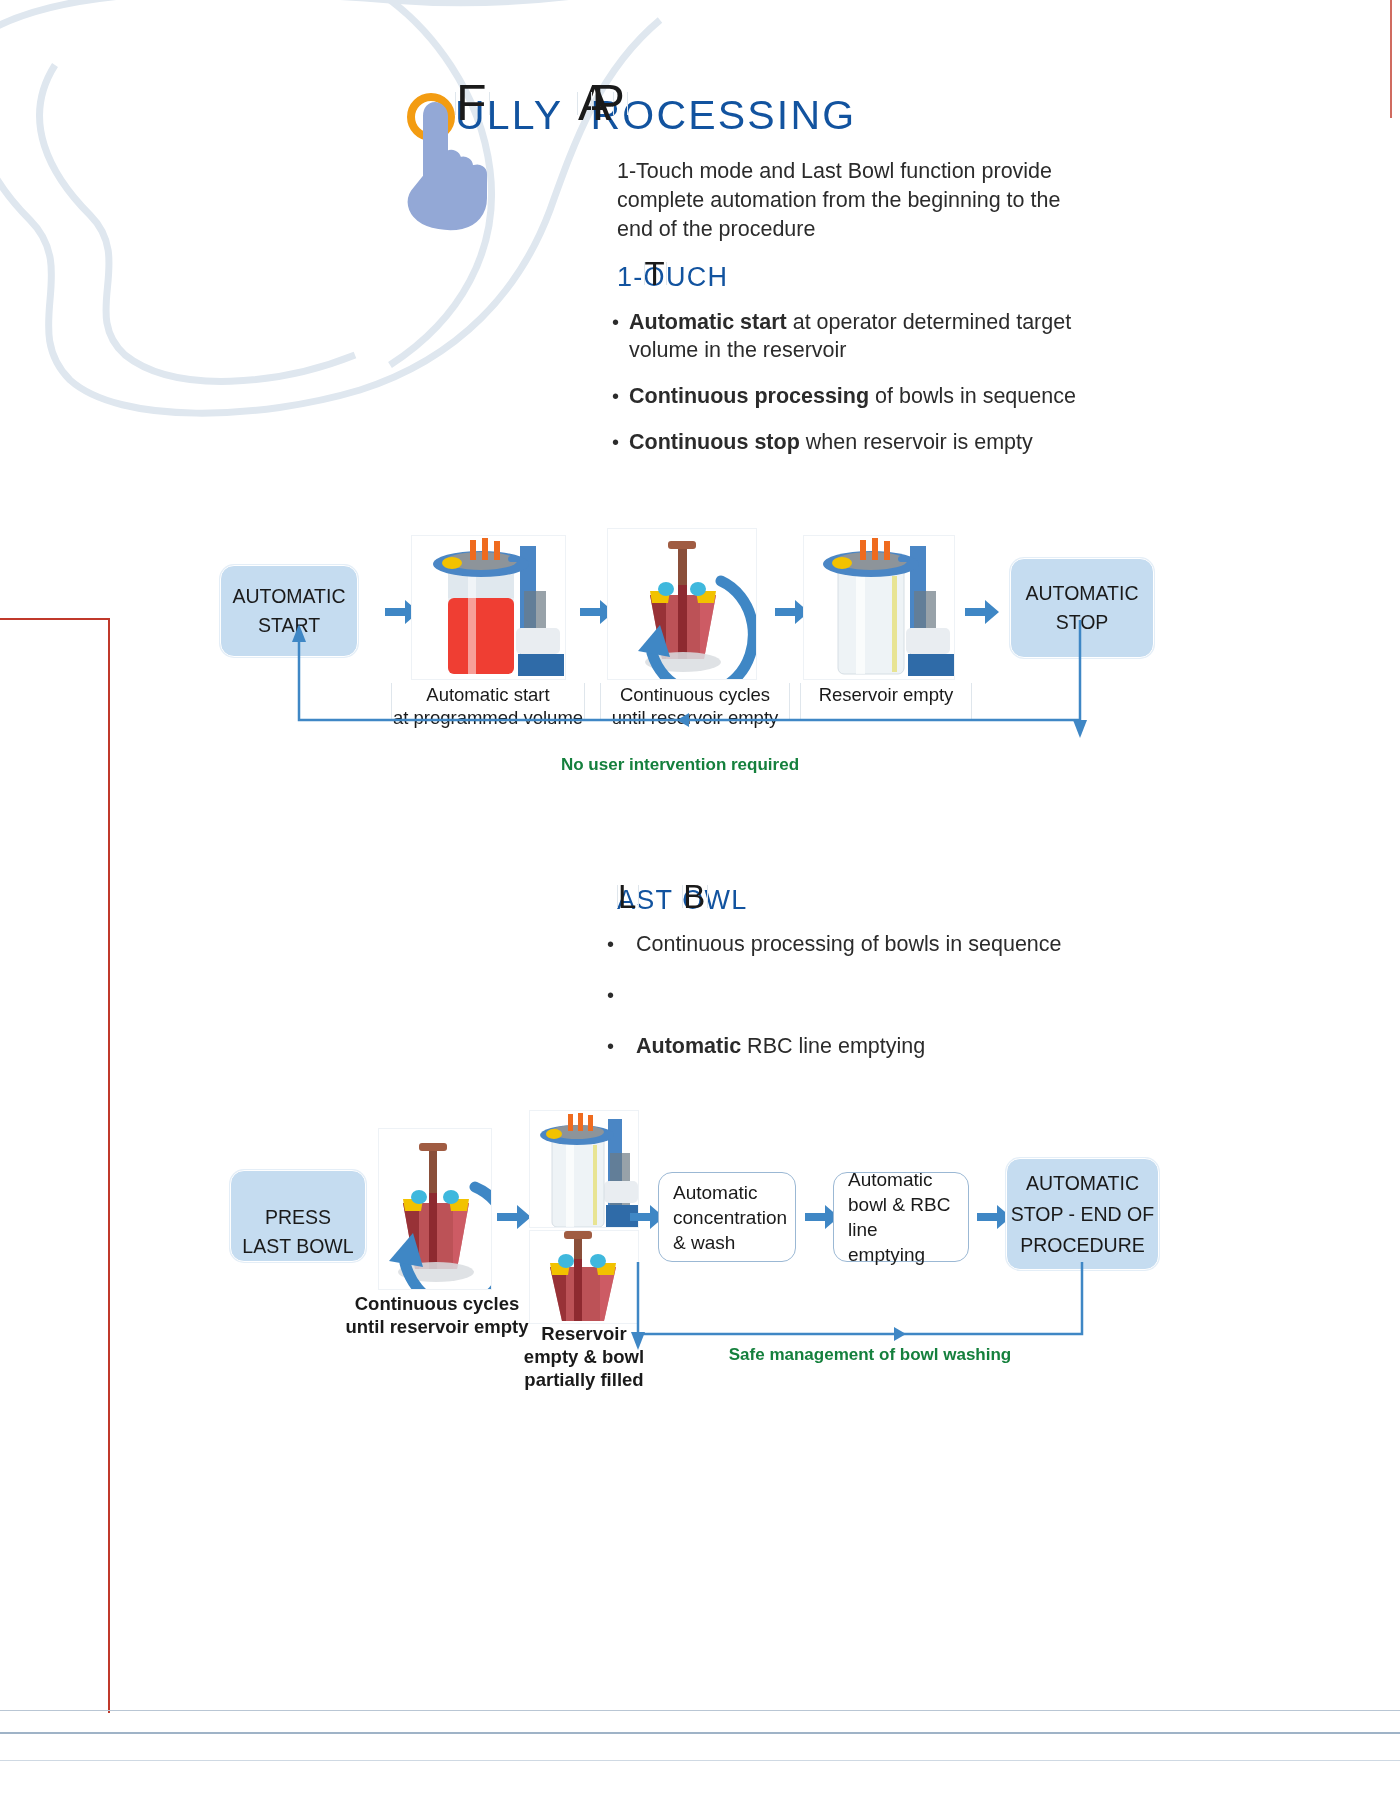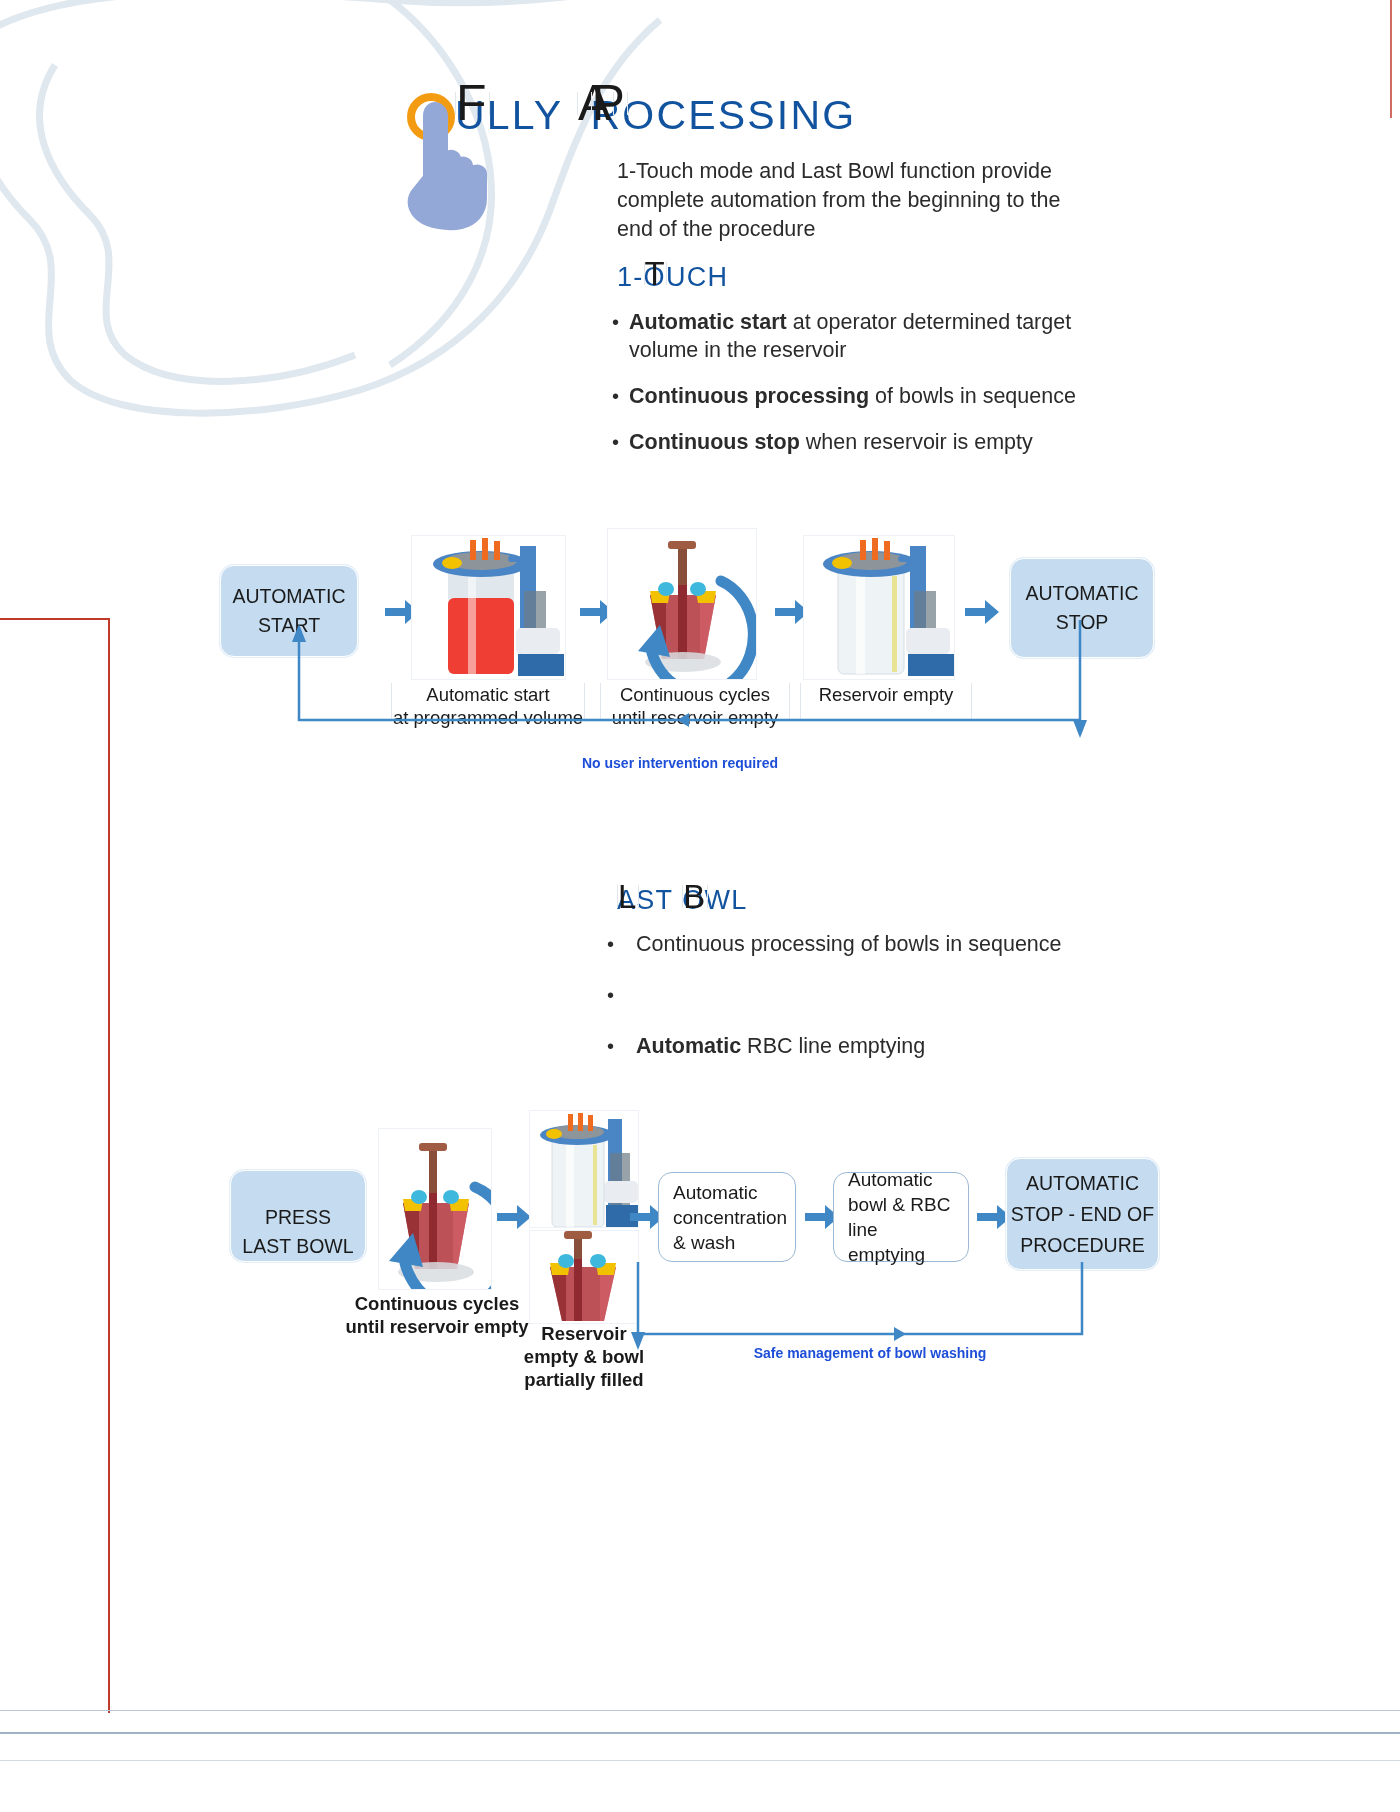--- a/index.html
+++ b/index.html
@@ -108,21 +108,21 @@
   .cap{
     position:absolute; text-align:center;
     font-size:18.5px; line-height:23px; color:#1a1a1a;
     border-left:1px solid #dfe6ec; border-right:1px solid #dfe6ec;
   }
   .cap-plain{
     position:absolute; text-align:center;
     font-size:18.5px; line-height:23px; color:#1a1a1a;
   }
   .note{
-    position:absolute; font-weight:bold; font-size:14px; color:#1d4ed8;
+    position:absolute; font-weight:bold; font-size:17px; color:#15803d;
     text-align:center;
   }
 </style>
 </head>
 <body>
 
 <div class="frame-right-line"></div>
 <div class="frame-left-box"></div>
 <div class="frame-bottom-1"></div>
 <div class="frame-bottom-2"></div>

